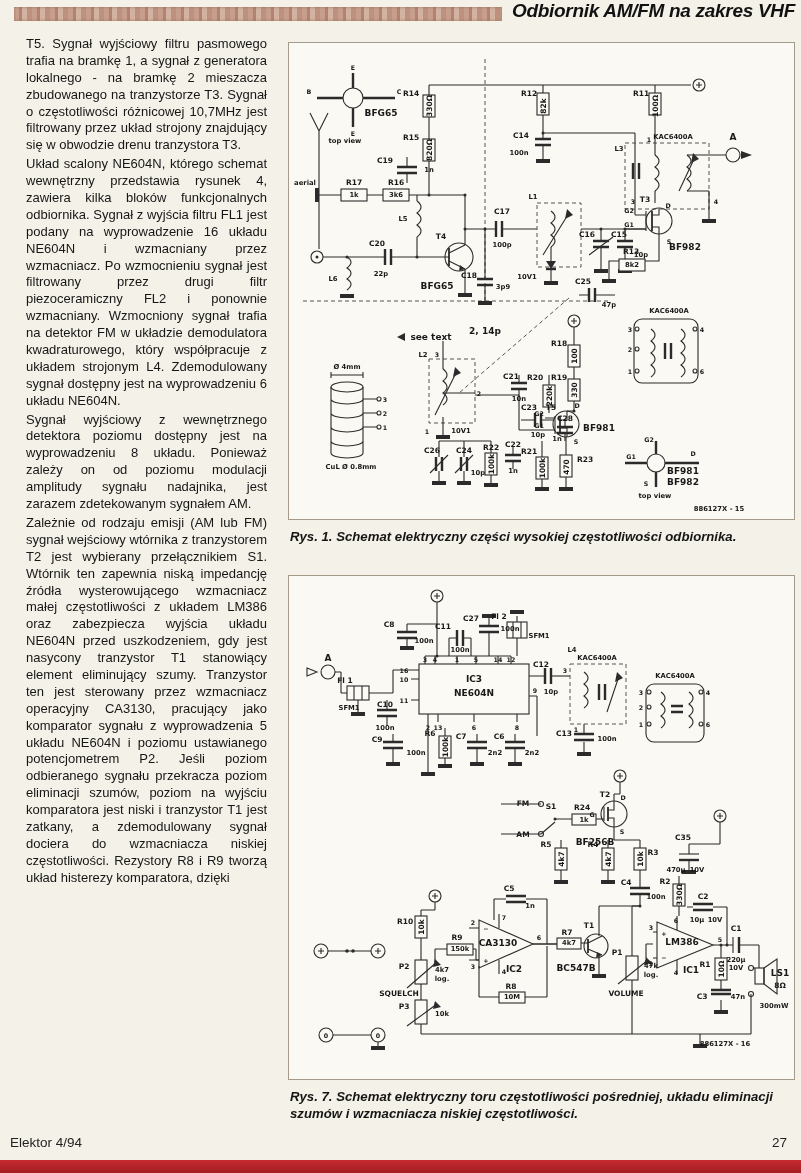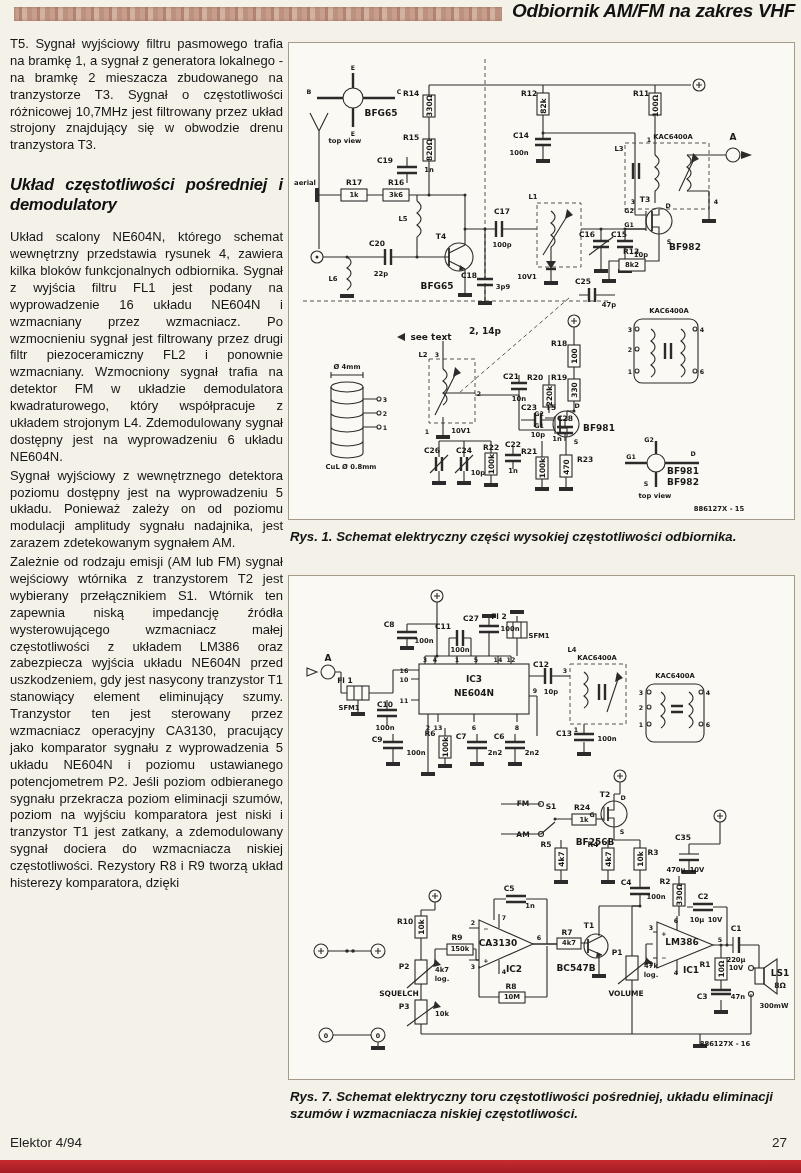--- a/index.html
+++ b/index.html
@@ -16,21 +16,21 @@
   .page-title{
     position:absolute;right:6px;top:0px;
     font-size:19px;font-weight:bold;font-style:italic;letter-spacing:-0.3px;
     color:#121212;white-space:nowrap;
   }
   .col{
     position:absolute;left:10px;top:36px;width:273px;
     font-size:13px;line-height:1.3;text-align:justify;
     color:#161616;
   }
-  .col p{margin:0 0 2px;}
+  .col p{margin:0 16px 2px;}
   .col h3{
     font-size:16.5px;font-style:italic;font-weight:bold;
     margin:21px 0 15px;line-height:1.18;letter-spacing:-0.2px;color:#101010;
   }
   .fig{
     position:absolute;left:288px;width:507px;
     background:#fbf9f3;border:1px solid #a59b8b;box-sizing:border-box;
   }
   .fig2{top:42px;height:478px;}
   .fig3{top:575px;height:505px;}
@@ -66,23 +66,22 @@
   svg .bx{fill:#fcfaf5;stroke:#2b2b2b;stroke-width:1.1;}
 </style>
 </head>
 <body>
 
 <div class="header-bar"></div>
 <div class="page-title">Odbiornik AM/FM na zakres VHF</div>
 
 <div class="col">
   <p>T5. Sygnał wyjściowy filtru pasmowego trafia na bramkę 1, a sygnał z generatora lokalnego - na bramkę 2 mieszacza zbudowanego na tranzystorze T3. Sygnał o częstotliwości różnicowej 10,7MHz jest filtrowany przez układ strojony znajdujący się w obwodzie drenu tranzystora T3.</p>
-  <h3>Układ częstotliwości pośredniej i demodulatory</h3>
   <p>Układ scalony NE604N, którego schemat wewnętrzny przedstawia rysunek 4, zawiera kilka bloków funkcjonalnych odbiornika. Sygnał z wyjścia filtru FL1 jest podany na wyprowadzenie 16 układu NE604N i wzmacniany przez wzmacniacz. Po wzmocnieniu sygnał jest filtrowany przez drugi filtr piezoceramiczny FL2 i ponownie wzmacniany. Wzmocniony sygnał trafia na detektor FM w układzie demodulatora kwadraturowego, który współpracuje z układem strojonym L4. Zdemodulowany sygnał dostępny jest na wyprowadzeniu 6 układu NE604N.</p>
-  <p>Sygnał wyjściowy z wewnętrznego detektora poziomu dostępny jest na wyprowadzeniu 5 układu. Ponieważ zależy on od poziomu modulacji amplitudy sygnału nadajnika, jest zarazem zdetekowanym sygnałem AM.</p>
+  <p>Sygnał wyjściowy z wewnętrznego detektora poziomu dostępny jest na wyprowadzeniu 8 układu. Ponieważ zależy on od poziomu modulacji amplitudy sygnału nadajnika, jest zarazem zdetekowanym sygnałem AM.</p>
   <p>Zależnie od rodzaju emisji (AM lub FM) sygnał wejściowy wtórnika z tranzystorem T2 jest wybierany przełącznikiem S1. Wtórnik ten zapewnia niską impedancję źródła wysterowującego wzmacniacz małej częstotliwości z układem LM386 oraz zabezpiecza wyjścia układu NE604N przed uszkodzeniem, gdy jest nasycony tranzystor T1 stanowiący element eliminujący szumy. Tranzystor ten jest sterowany przez wzmacniacz operacyjny CA3130, pracujący jako komparator sygnału z wyprowadzenia 5 układu NE604N i poziomu ustawianego potencjometrem P2. Jeśli poziom odbieranego sygnału przekracza poziom eliminacji szumów, poziom na wyjściu komparatora jest niski i tranzystor T1 jest zatkany, a zdemodulowany sygnał dociera do wzmacniacza niskiej częstotliwości. Rezystory R8 i R9 tworzą układ histerezy komparatora, dzięki</p>
 </div>
 
 <div class="fig fig2">
   <svg width="505" height="476" viewBox="0 0 505 476">
 
     <path class="d" d="M196,16 V258 M14,258 H322 M280,255 L170,350"></path>
 
     <path class="w" d="M140,42 H402 M140,42 V52 M140,74 V96 M140,118 V152"></path>
     <circle class="w" cx="410" cy="42" r="6"></circle>

